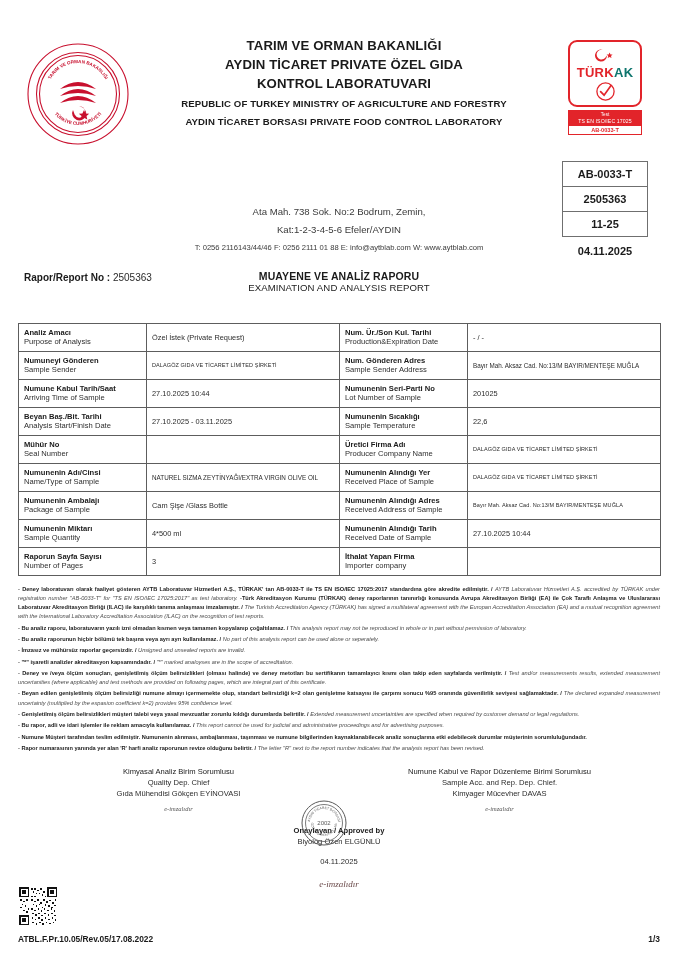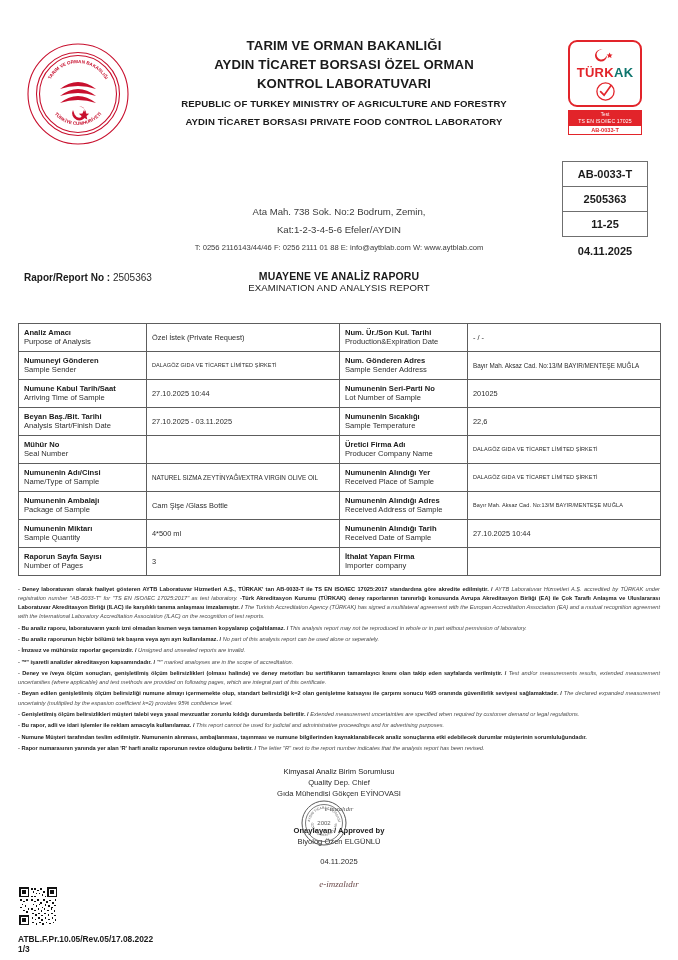--- a/index.html
+++ b/index.html
@@ -98,21 +98,21 @@
   .approve .a1 { font-size:7.6px; font-weight:bold; }
   .approve .a2 { font-size:7.6px; font-weight:bold; margin-top:2px; }
   .approve .a3 { font-size:7.6px; color:#2b2b2b; margin-top:2px; }
   .approve .a4 { font-size:7.6px; color:#2b2b2b; margin-top:11px; }
   .approve .a5 { font-size:9px; font-style:italic; color:#6a4a4a; margin-top:13px; font-family:"Liberation Serif", serif; }
 
   .stamp { position:absolute; left:301px; top:800px; width:46px; height:46px; }
 
   
   .qr { position:absolute; left:18px; top:886px; width:40px; height:40px; }
-  .footer { position:absolute; left:18px; right:18px; top:934px; display:flex; justify-content:space-between;flex-direction:column; }
+  .footer { position:absolute; left:18px; right:18px; top:934px; display:flex; justify-content:space-between; }
   .footer div { font-size:8.4px; font-weight:bold; }
 
   .sig-script { font-family:"Liberation Serif", serif; font-style:italic; }
 </style>
 </head>
 <body>
 
 <div class="page">
 
   <div class="header">
@@ -138,21 +138,21 @@
         <path d="M34 47 Q52 33 70 47 Q52 41 34 47 Z" fill="#c8102e"></path>
         <path d="M34 54 Q52 40 70 54 Q52 48 34 54 Z" fill="#c8102e"></path>
         <path d="M34 61 Q52 47 70 61 Q52 55 34 61 Z" fill="#c8102e"></path>
         <path d="M47 68 a7 7 0 1 0 6.2 -3.6 a5.6 5.6 0 1 1 -4.6 8.2 z" fill="#c8102e"></path>
         <polygon points="58,68 59.6,71.4 63.2,71.7 60.5,74.1 61.3,77.6 58,75.7 54.7,77.6 55.5,74.1 52.8,71.7 56.4,71.4" fill="#c8102e"></polygon>
       </svg>
     </div>
 
     <div class="center-head">
       <div class="t-l1">TARIM VE ORMAN BAKANLIĞI</div>
-      <div class="t-l2">AYDIN TİCARET BORSASI ÖZEL ORMAN</div>
+      <div class="t-l2">AYDIN TİCARET PRIVATE ÖZEL GIDA</div>
       <div class="t-l3">KONTROL LABORATUVARI</div>
       <div class="t-e1">REPUBLIC OF TURKEY MINISTRY OF AGRICULTURE AND FORESTRY</div>
       <div class="t-e2">AYDIN TİCARET BORSASI PRIVATE FOOD CONTROL LABORATORY</div>
     </div>
 
     <div class="turkak-wrap">
       <div class="turkak-box">
         <div class="tk-moon">
           <svg width="22" height="17" viewBox="0 0 22 17">
             <path d="M13 8.5 a6 6 0 1 1 -4.2 -5.7 a4.9 4.9 0 1 0 3.3 6.6 z" fill="#e2242a"></path>
@@ -360,20 +360,26 @@
       <div class="note"><b>- Bu rapor, adli ve idari işlemler ile reklam amacıyla kullanılamaz. / </b><i>This report cannot be used for judicial and administrative proceedings and for advertising purposes.</i></div>
       <div class="note"><b>- Numune Müşteri tarafından teslim edilmiştir. Numunenin alınması, ambajlanması, taşınması ve numune bilgilerinden kaynaklanabilecek analiz sonuçlarına etki edebilecek durumlar müşterinin sorumluluğundadır.</b></div>
       <div class="note"><b>- Rapor numarasının yanında yer alan 'R' harfi analiz raporunun revize olduğunu belirtir. / </b><i>The letter "R" next to the report number indicates that the analysis report has been revised.</i></div>
     </div>
 
   <div class="sigs">
     <div class="sig">
       <div class="t1">Kimyasal Analiz Birim Sorumlusu</div>
       <div class="t2">Quality Dep. Chief</div>
       <div class="t3">Gıda Mühendisi Gökçen EYİNOVASI</div>
+      <div class="esig sig-script">e-imzalıdır</div>
+    </div>
+    <div class="sig">
+      <div class="t1">Numune Kabul ve Rapor Düzenleme Birimi Sorumlusu</div>
+      <div class="t2">Sample Acc. and Rep. Dep. Chief.</div>
+      <div class="t3">Kimyager Mücevher DAVAS</div>
       <div class="esig sig-script">e-imzalıdır</div>
     </div>
   </div>
 
   <div class="approve">
     <div class="a1">Onaylayan / Approved by</div>
     <div class="a3">Biyolog Özen ELGÜNLÜ</div>
     <div class="a4">04.11.2025</div>
     <div class="a5 sig-script">e-imzalıdır</div>
   </div>

